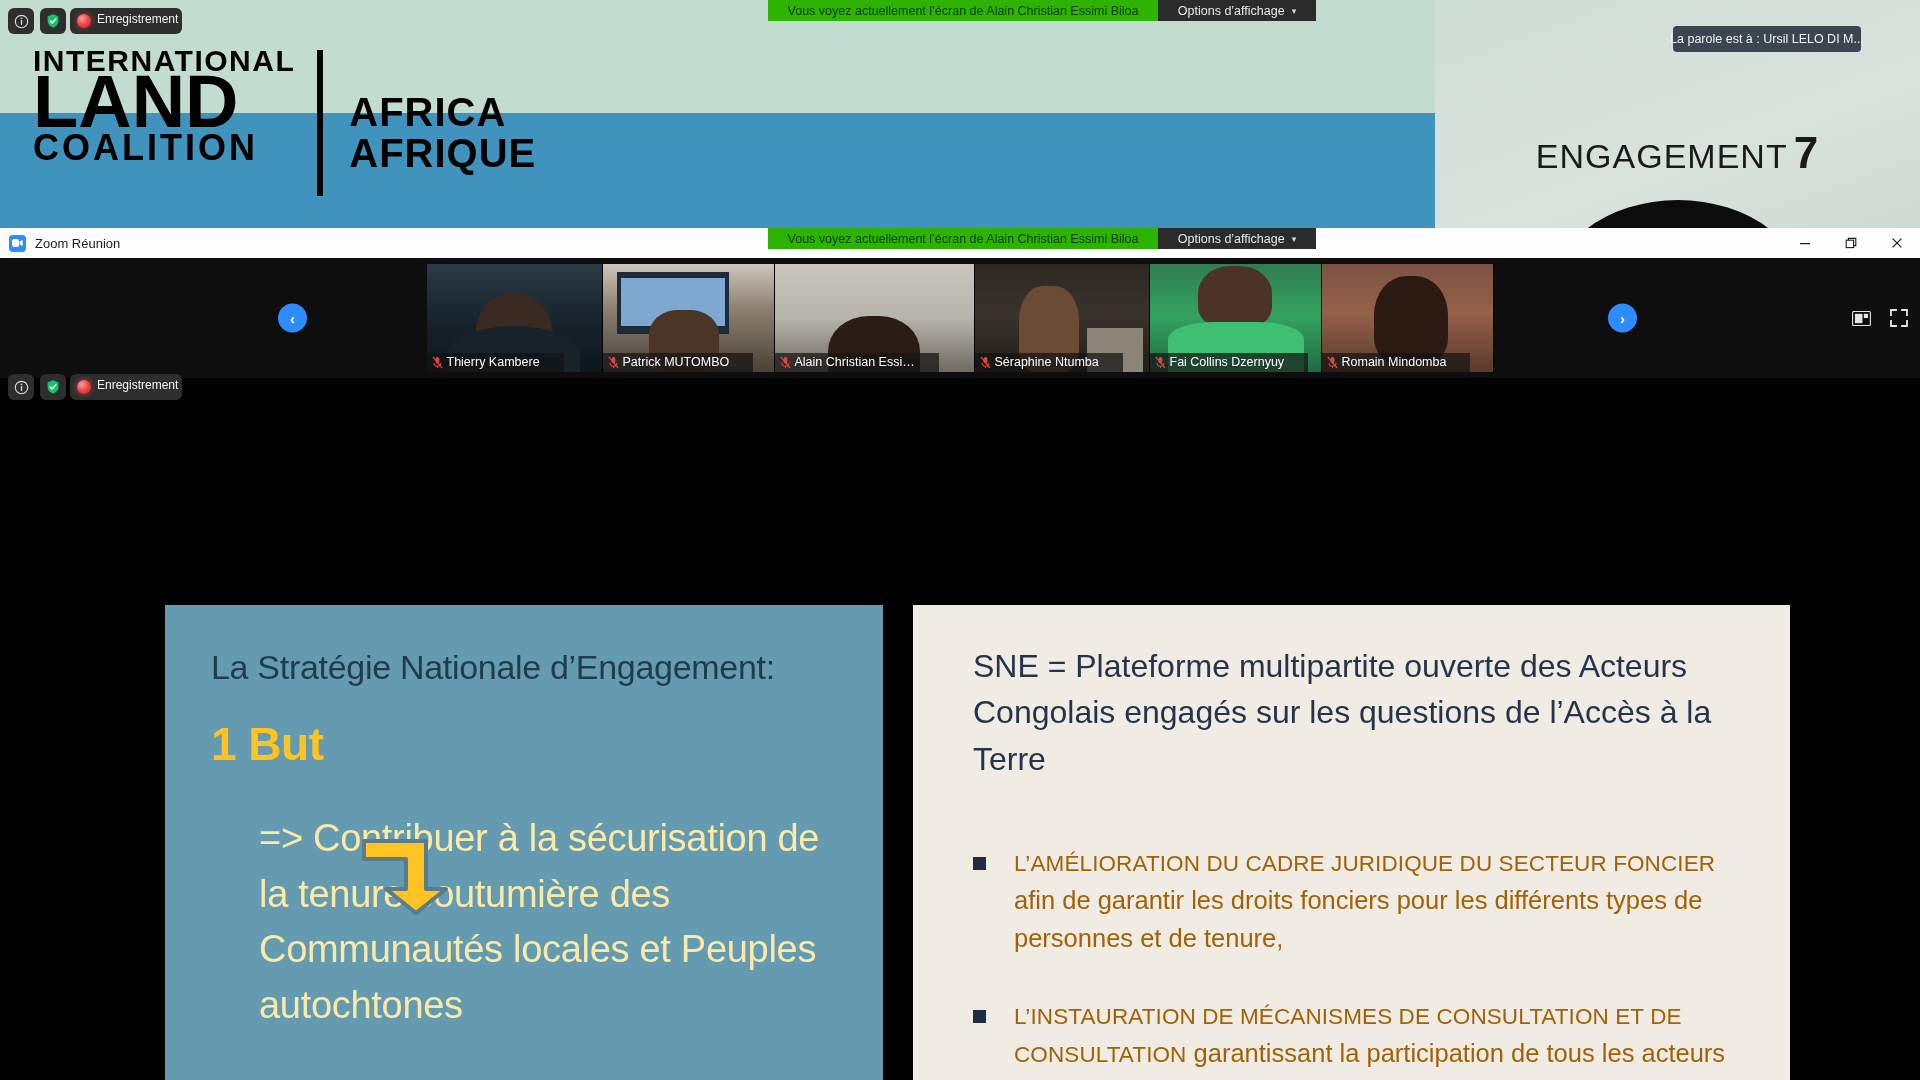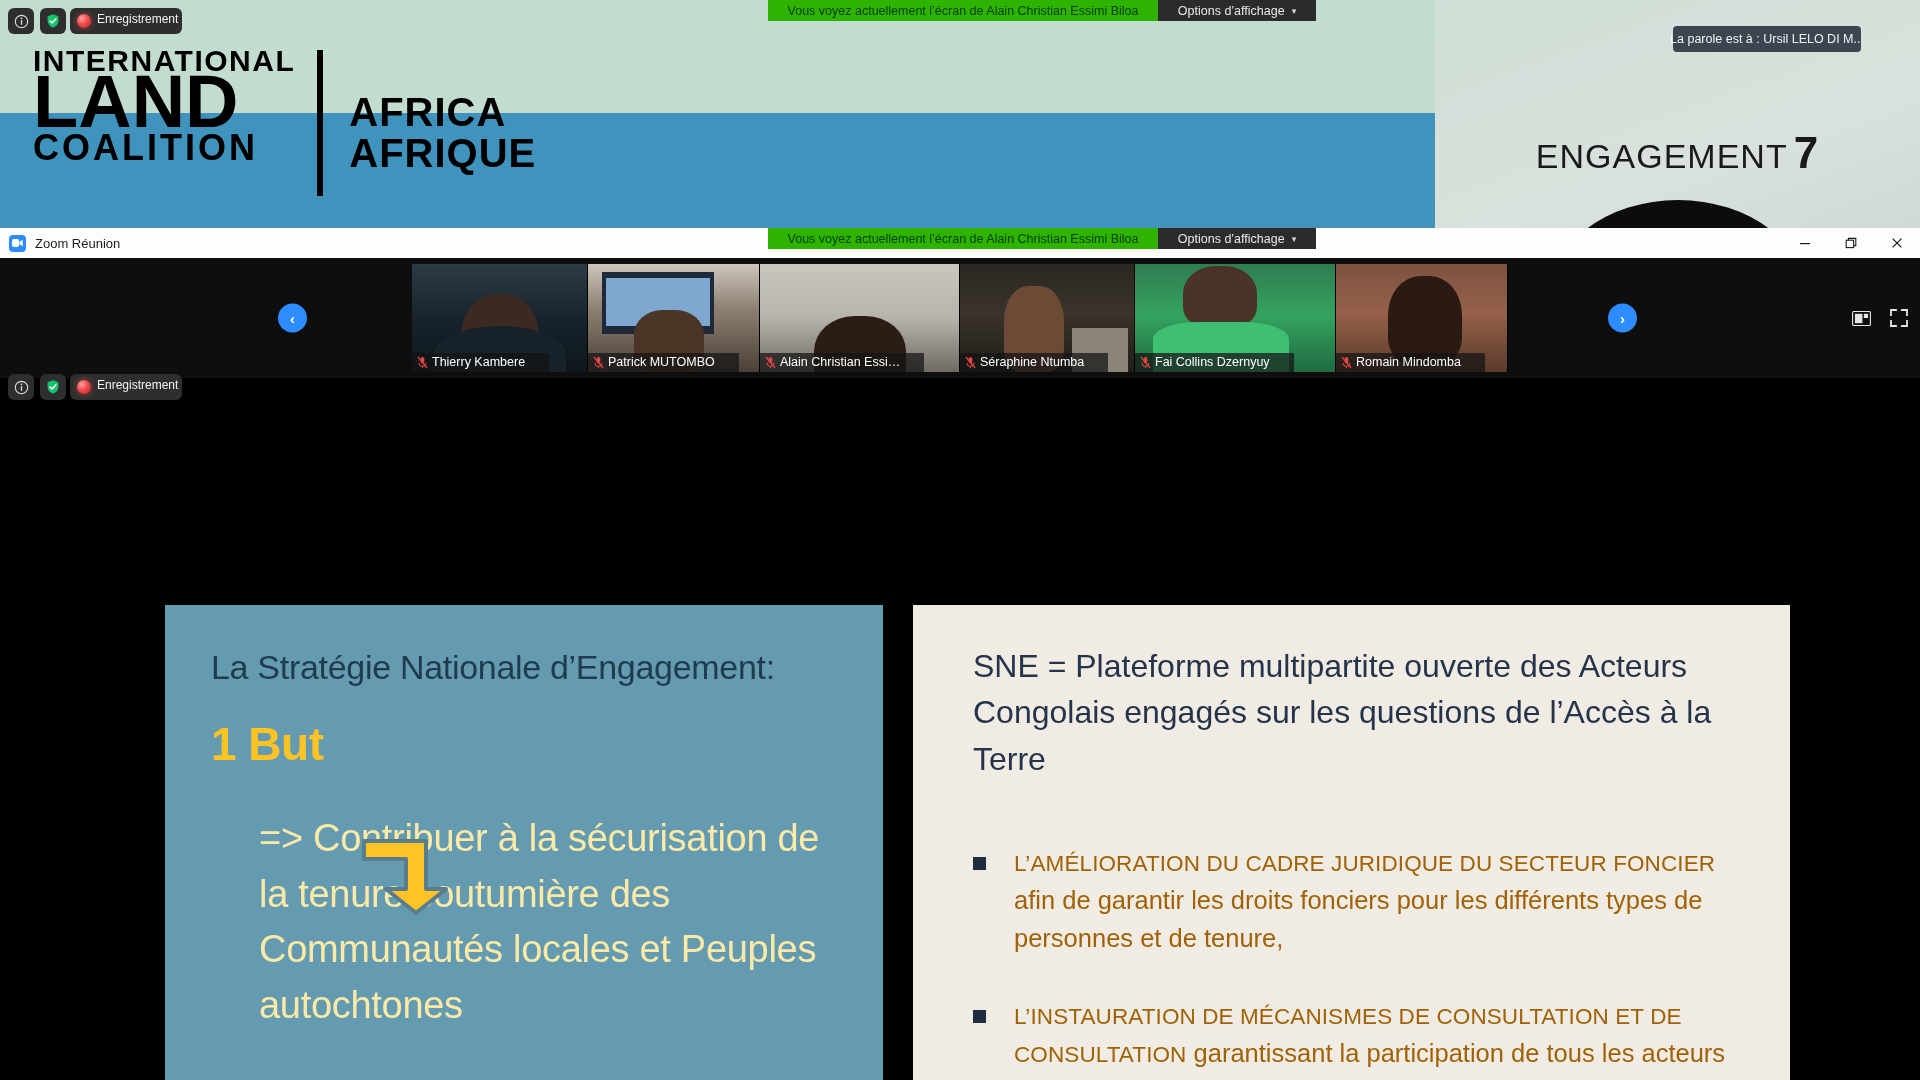--- a/index.html
+++ b/index.html
@@ -358,21 +358,21 @@
             <svg class="mic-off" viewBox="0 0 12 14">
                 <rect x="4" y="1" width="4" height="7" rx="2" fill="#e04545"></rect>
                 <path d="M2.2 7.2a3.8 3.8 0 0 0 7.6 0" fill="none" stroke="#e04545" stroke-width="1.1"></path>
                 <path d="M6 11v2" stroke="#e04545" stroke-width="1.1"></path>
                 <path d="M1 1 L11 13" stroke="#e04545" stroke-width="1.3"></path>
               </svg>
             <span>Séraphine Ntumba</span>
           </div>
         </div>
 
-        <div class="tile" style="width:201px; background:linear-gradient(180deg,#2f7d52 0%,#34a35f 48%,#1f6b41 100%);">
+        <div class="tile" style="width:172px; background:linear-gradient(180deg,#2f7d52 0%,#34a35f 48%,#1f6b41 100%);">
           <div style="position:absolute;left:48px;top:2px;width:74px;height:62px;border-radius:44% 44% 34% 34%;background:#4b3327;"></div>
           <div style="position:absolute;left:18px;top:58px;width:136px;height:50px;border-radius:34% 34% 0 0;background:#3fbf72;"></div>
           <div class="name">
             <svg class="mic-off" viewBox="0 0 12 14">
                 <rect x="4" y="1" width="4" height="7" rx="2" fill="#e04545"></rect>
                 <path d="M2.2 7.2a3.8 3.8 0 0 0 7.6 0" fill="none" stroke="#e04545" stroke-width="1.1"></path>
                 <path d="M6 11v2" stroke="#e04545" stroke-width="1.1"></path>
                 <path d="M1 1 L11 13" stroke="#e04545" stroke-width="1.3"></path>
               </svg>
             <span>Fai Collins Dzernyuy</span>

